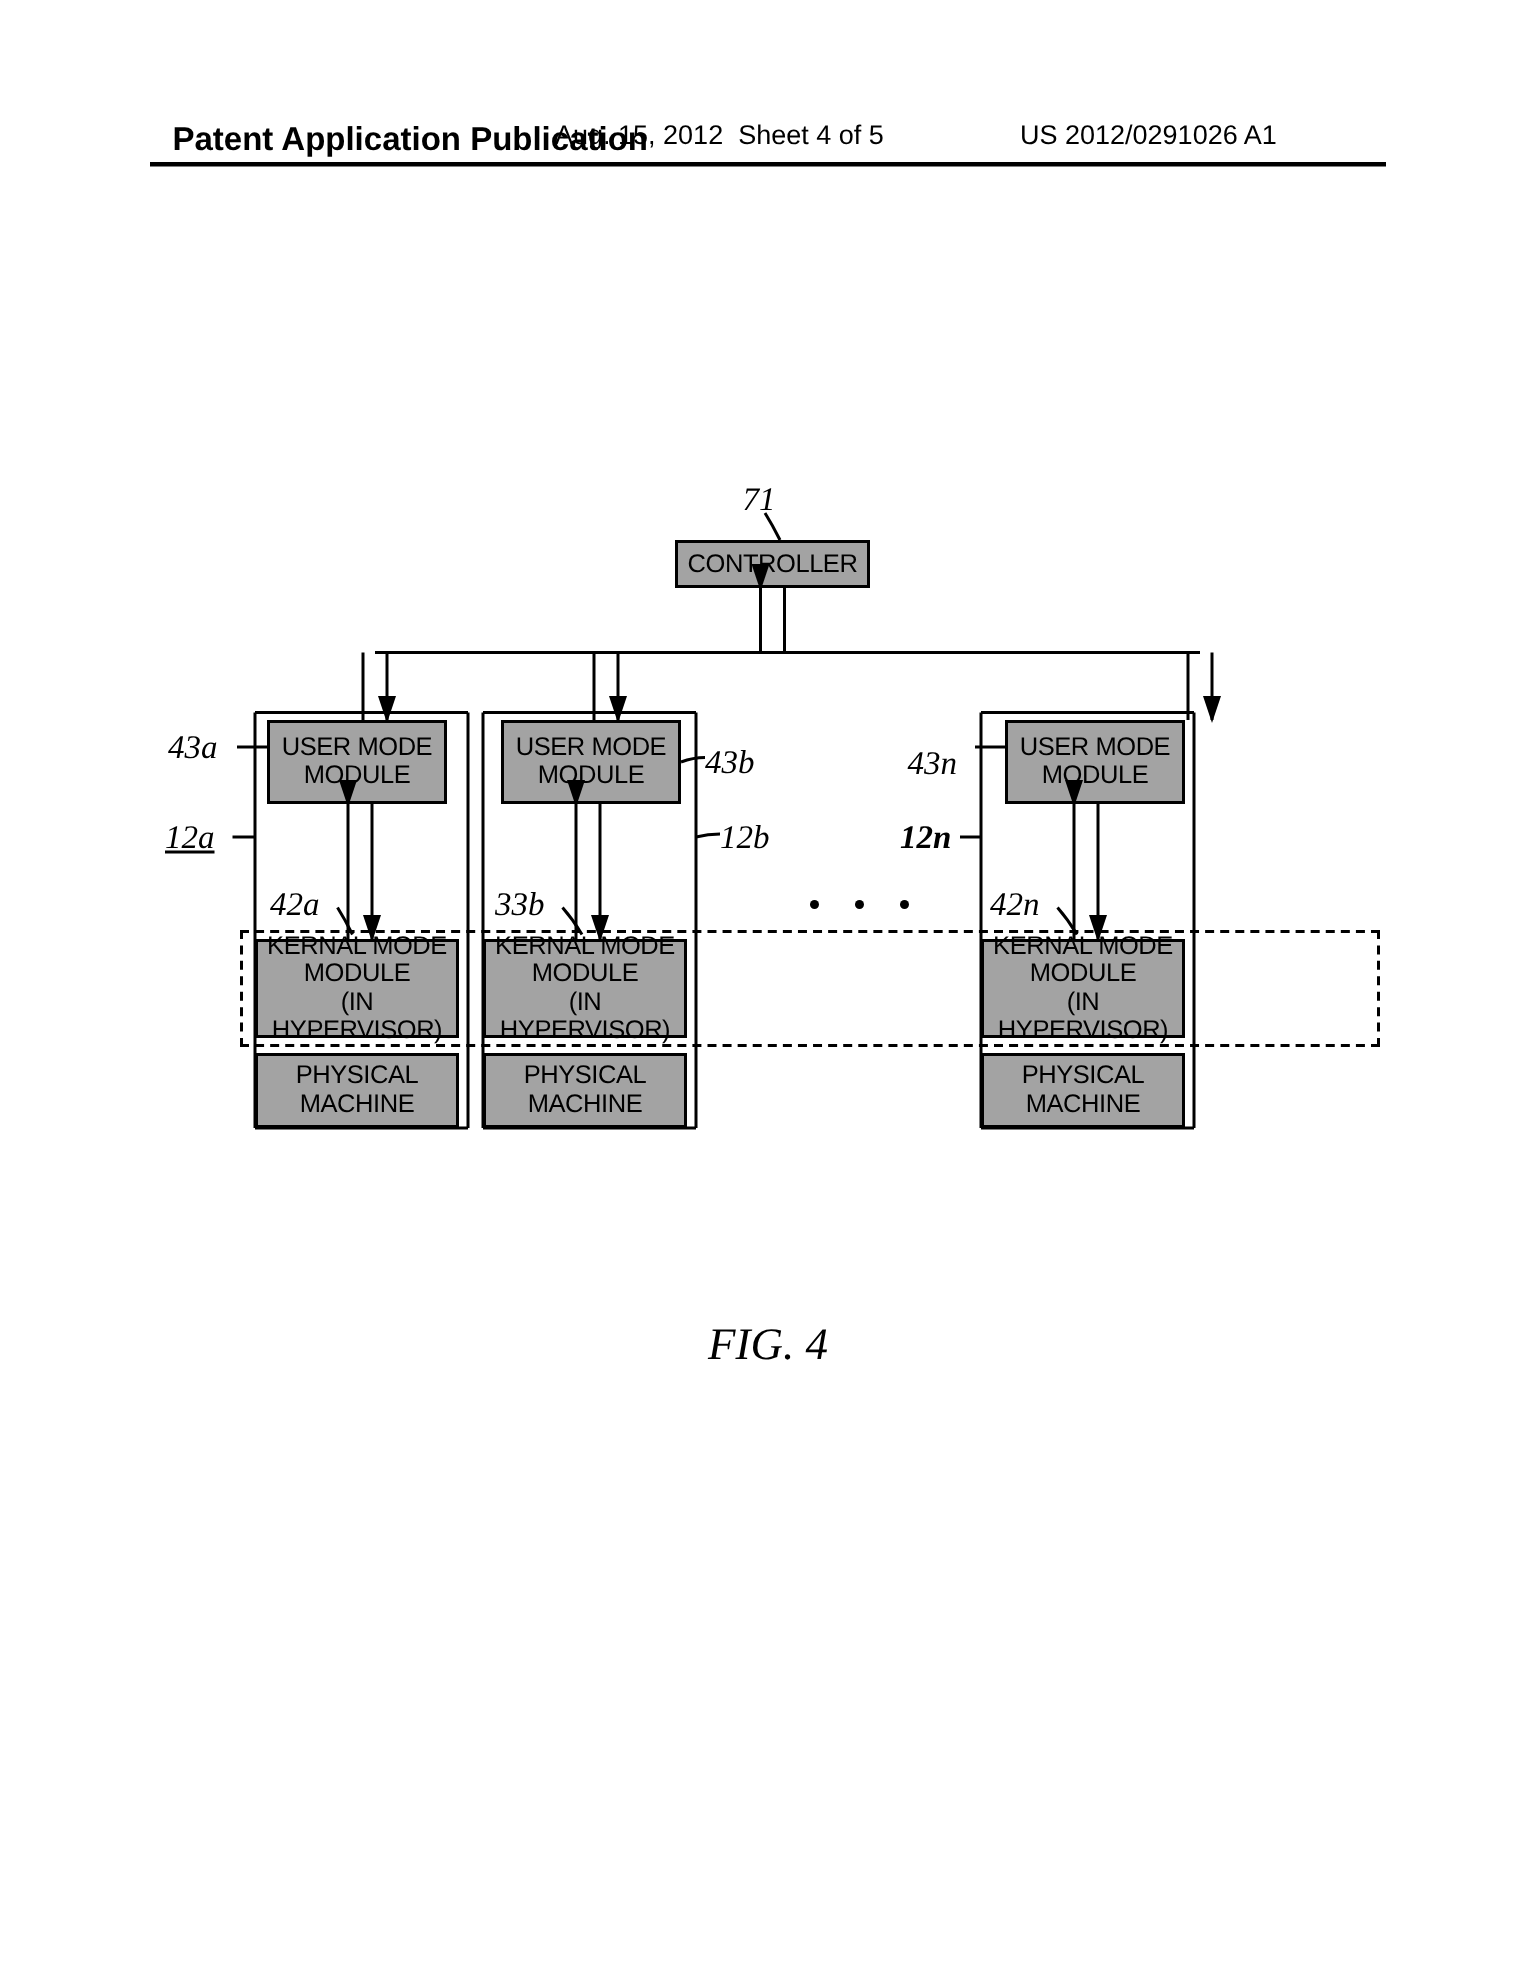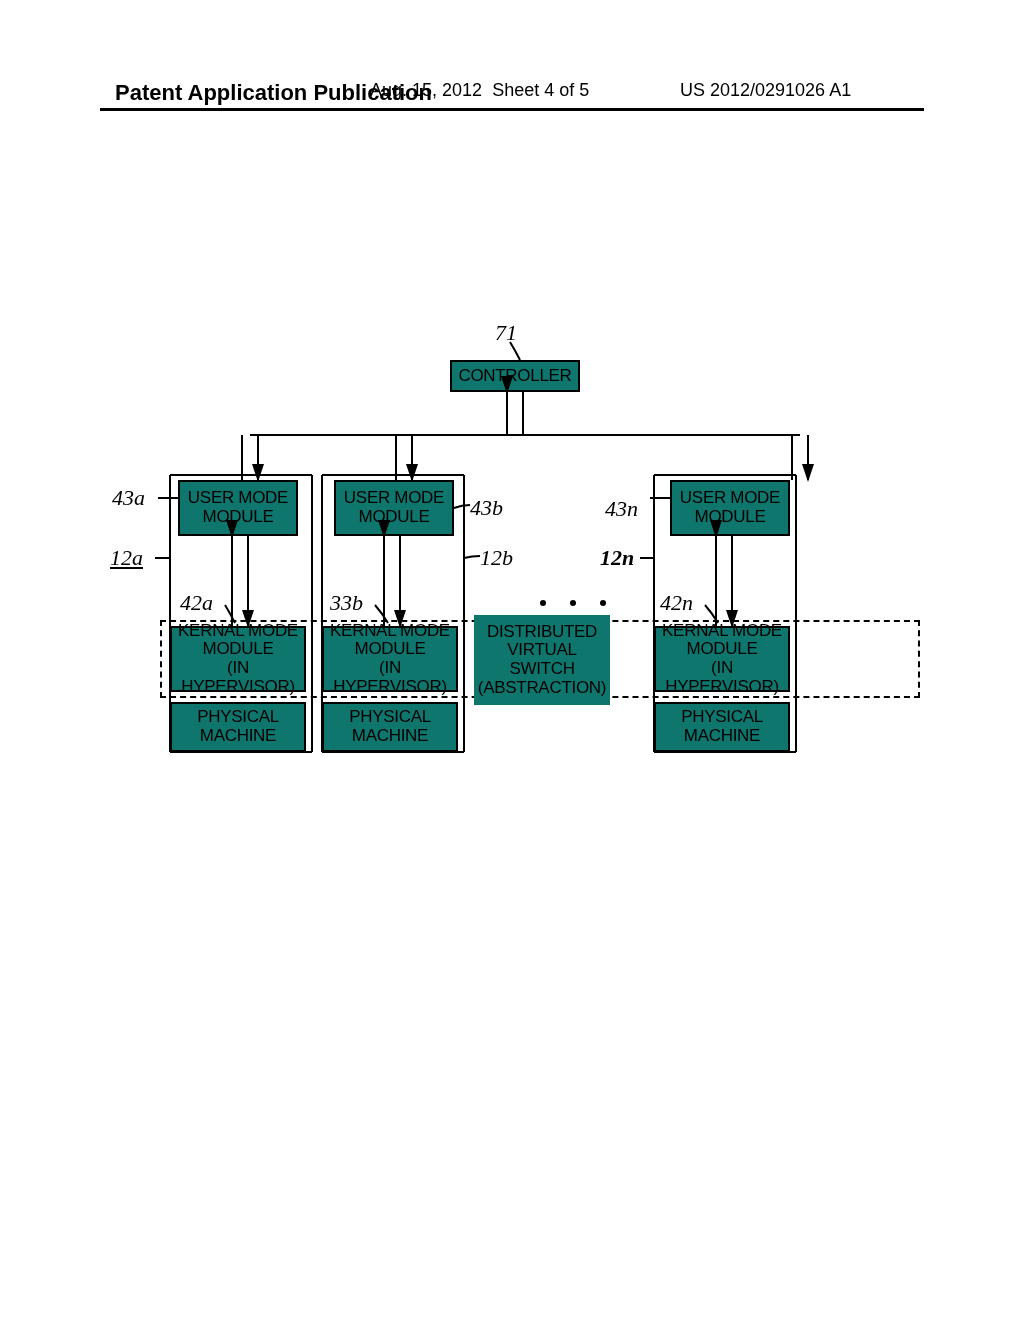--- a/index.html
+++ b/index.html
@@ -6,21 +6,21 @@
   html, body { width: 1024px; height: 1320px; background: #fff; font-family: Arial, Helvetica, sans-serif; }
   .page { position: relative; width: 1024px; height: 1320px; }
   .header { position: absolute; top: 80px; left: 0; width: 1024px; }
   .header-left { position: absolute; left: 115px; font-weight: bold; font-size: 22px; text-align: center; }
   .header-mid { position: absolute; left: 370px; font-size: 18px; }
   .header-right { position: absolute; left: 680px; font-size: 18px; }
   .header-rule { position: absolute; top: 108px; left: 100px; width: 824px; height: 3px; background: #000; }
 
   .diagram { position: absolute; top: 320px; left: 100px; width: 824px; height: 600px; }
 
-  .box { position: absolute; border: 2px solid #000; background: #0f766e; text-align: center; display: flex; flex-direction: column; justify-content: center; align-items: center; font-family: "Arial Narrow", Arial, sans-serif; font-stretch: condensed; }
+  .box { position: absolute; border: 2px solid #000; background: #a3a3a3; text-align: center; display: flex; flex-direction: column; justify-content: center; align-items: center; font-family: "Arial Narrow", Arial, sans-serif; font-stretch: condensed; }
   .box .line { line-height: 1.1; font-size: 17px; letter-spacing: -0.3px; }
 
   .label { position: absolute; font-family: Georgia, "Times New Roman", serif; font-style: italic; font-size: 22px; }
 
   .fig-caption { position: absolute; top: 880px; width: 1024px; text-align: center; font-family: Georgia, "Times New Roman", serif; font-style: italic; font-size: 30px; }
 
   svg.arrows { position: absolute; left: 0; top: 0; width: 824px; height: 600px; pointer-events: none; }
 
   .ellipsis-dot { position: absolute; width: 6px; height: 6px; background: #000; border-radius: 50%; }
 
@@ -76,26 +76,20 @@
     <div class="box" style="left:222px; top:306px; width:136px; height:66px;">
       <div class="line">KERNAL MODE</div>
       <div class="line">MODULE</div>
       <div class="line">(IN HYPERVISOR)</div>
     </div>
     <div class="box" style="left:222px; top:382px; width:136px; height:50px;">
       <div class="line">PHYSICAL</div>
       <div class="line">MACHINE</div>
     </div>
 
-    <div class="box" style="left:374px; top:295px; width:136px; height:90px; border:none;">
-      <div class="line">DISTRIBUTED</div>
-      <div class="line">VIRTUAL</div>
-      <div class="line">SWITCH</div>
-      <div class="line">(ABSTRACTION)</div>
-    </div>
 
     <div class="ellipsis-dot" style="left:440px; top:280px;"></div>
     <div class="ellipsis-dot" style="left:470px; top:280px;"></div>
     <div class="ellipsis-dot" style="left:500px; top:280px;"></div>
 
     <div class="box" style="left:570px; top:160px; width:120px; height:56px;">
       <div class="line">USER MODE</div>
       <div class="line">MODULE</div>
     </div>
     <div class="label" style="left:505px; top:165px;margin-top:11px;"><span>43n</span></div>
@@ -169,14 +163,15 @@
       <line x1="554" y1="155" x2="696" y2="155" stroke="#000" stroke-width="2"></line>
       <line x1="554" y1="432" x2="696" y2="432" stroke="#000" stroke-width="2"></line>
       <line x1="696" y1="155" x2="696" y2="432" stroke="#000" stroke-width="2"></line>
       <path d="M540,238 Q547,238 554,238" stroke="#000" stroke-width="2" fill="none"></path>
 
       <path d="M605,285 Q612,293 618,303" stroke="#000" stroke-width="2" fill="none"></path>
     </svg>
 
   </div>
 
+  <div class="fig-caption">FIG. 4</div>
 
 </div>
 
 </body></html>

